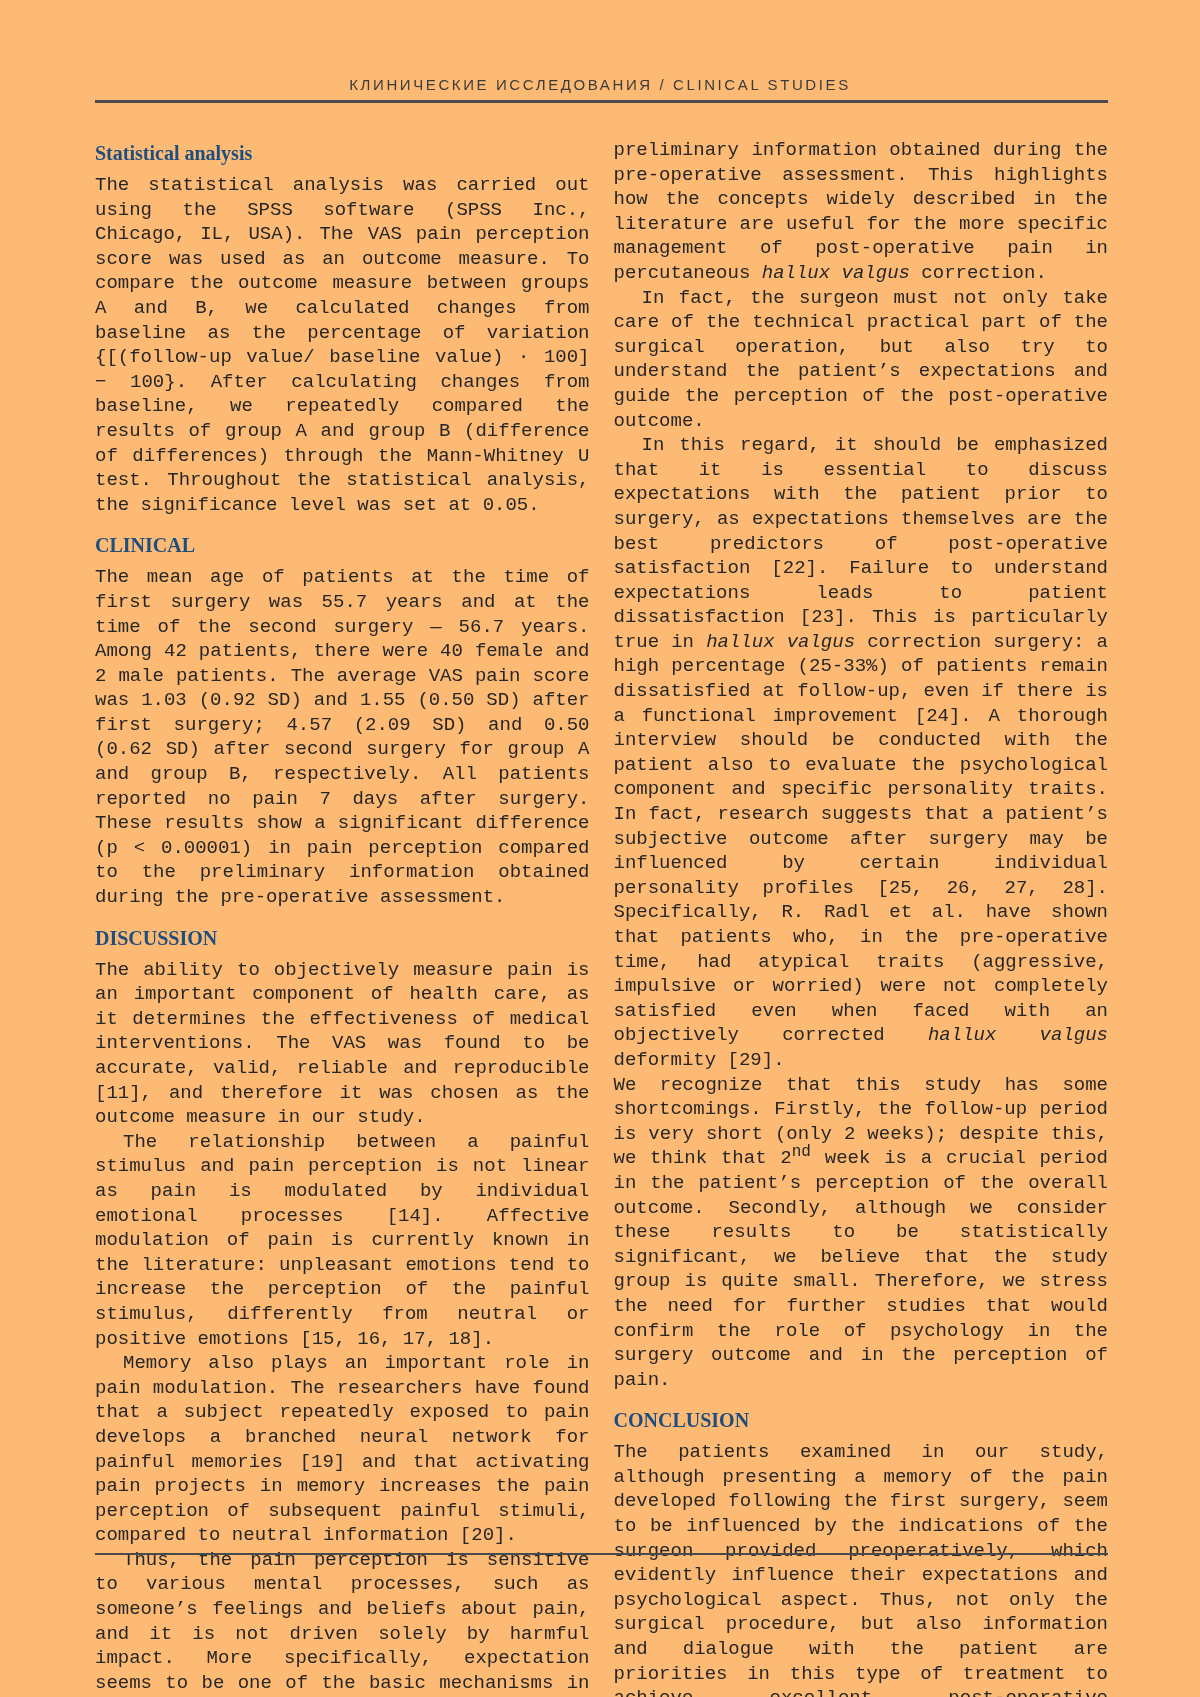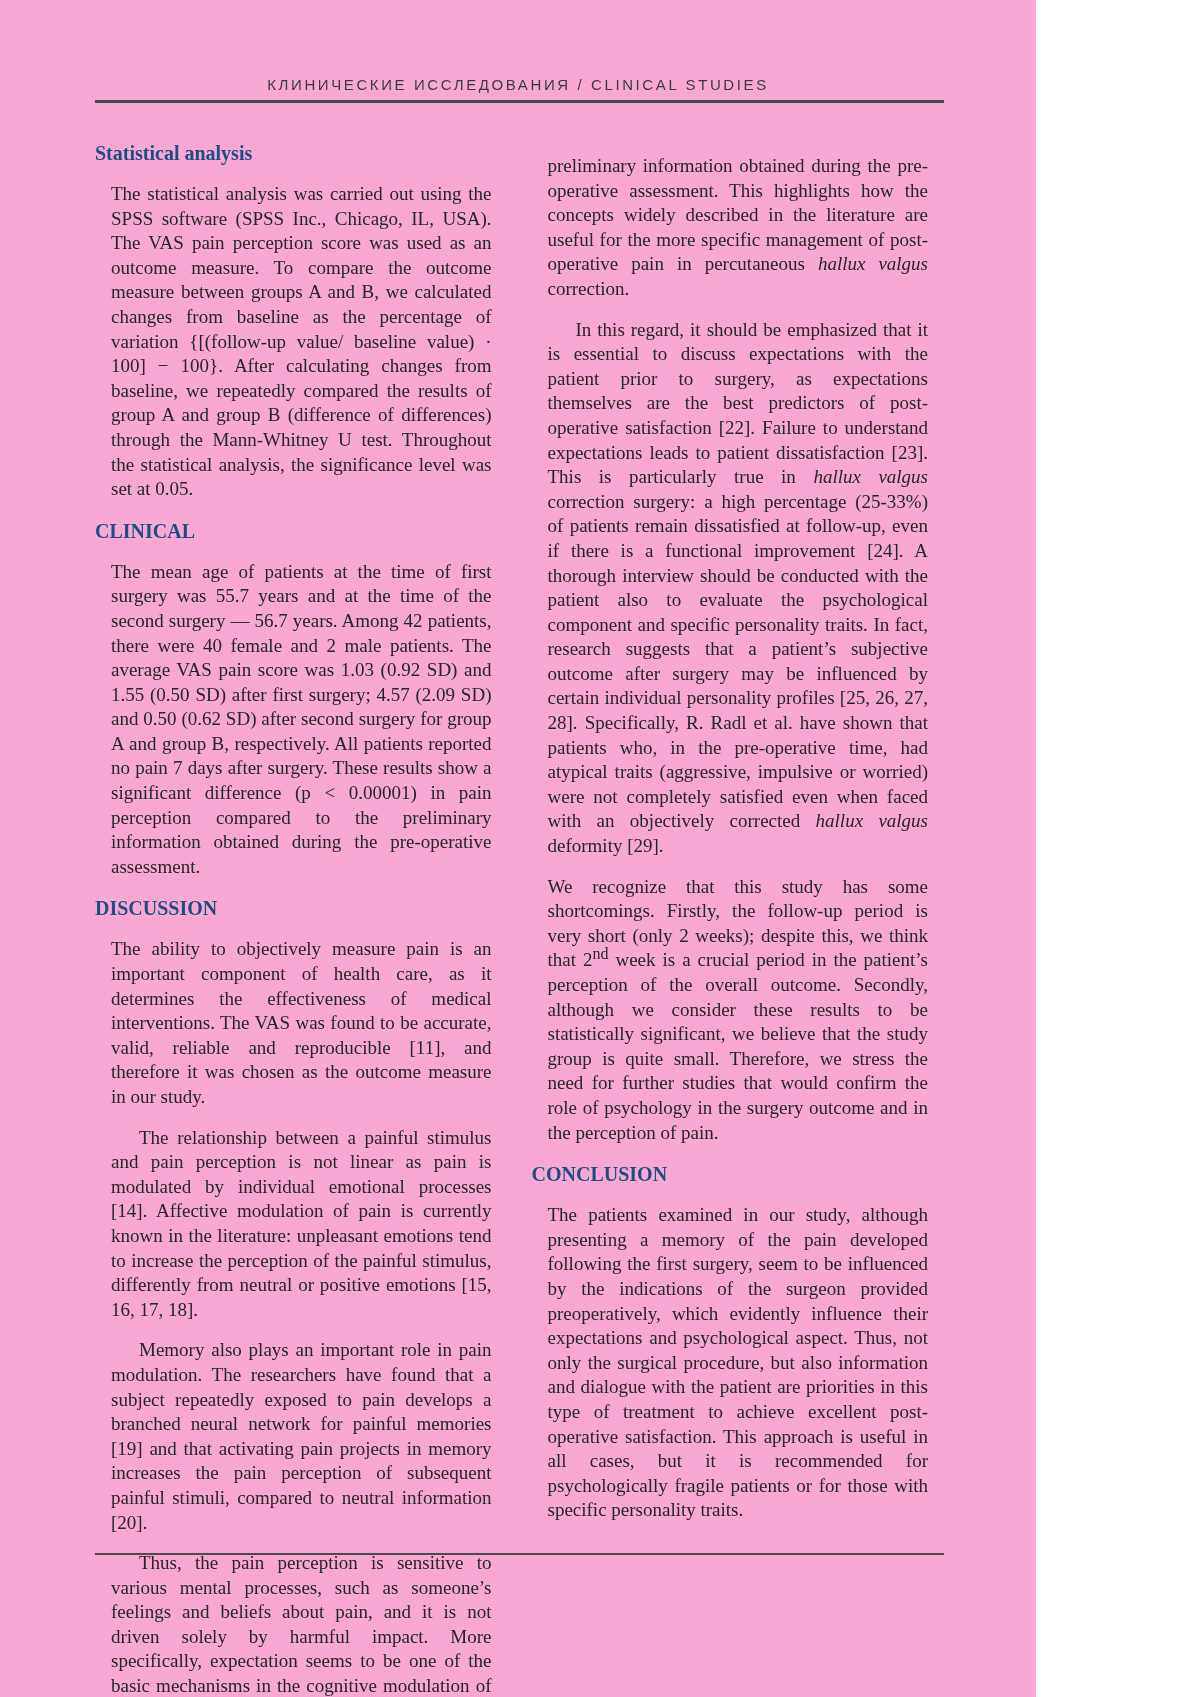--- a/index.html
+++ b/index.html
@@ -1,19 +1,19 @@
 <!DOCTYPE html>
 <html style="--heading-blue: #1d4e80; --text: #262626; --rule: #4a4a4a;"><head>
 <meta charset="utf-8">
 <style>
   html,body{margin:0;padding:0;background:#ffffff;}
   .page{
     position:relative;
-    width:1036px;height:1697px;
-    background:#f9a8d4;
+    width:1200px;height:1697px;
+    background:#fdba74;
     font-family:"Liberation Serif","DejaVu Serif",serif;
     color:var(--text,#262626);
     overflow:hidden;
   }
   .running-head{
     position:absolute;top:76px;left:0;width:100%;
     text-align:center;
     font-family:"Liberation Sans","DejaVu Sans",sans-serif;
     font-size:15px;letter-spacing:2.6px;
     color:#3b3b3b;
@@ -22,24 +22,25 @@
   .header-rule{
     position:absolute;top:100px;left:95px;right:92px;
     height:3px;background:var(--rule,#4a4a4a);
   }
   .columns{
     position:absolute;top:138px;left:95px;right:92px;
     display:flex;gap:24px;
   }
   .col{flex:1 1 0;min-width:0;}
   .col p{
-    margin:16px;
+    margin:0;
     font-size:19px;line-height:24.6px;
     text-align:justify;
     color:var(--text,#262626);
+    font-family:Liberation Mono, monospace;
   }
   .col p.indent{text-indent:28px;}
   h2.sect{
     margin:15px 0 7px 0;
     font-size:20px;line-height:26px;
     font-weight:bold;
     color:var(--heading-blue,#1d4e80);
     font-family:"Liberation Serif","DejaVu Serif",serif;
   }
   h2.sect.first{margin-top:2px;}
@@ -78,20 +79,21 @@
       <h2 class="sect">DISCUSSION</h2>
       <p><span>The ability to objectively measure pain is an important component of health care, as it determines the effectiveness of medical interventions. The VAS was found to be accurate, valid, reliable and reproducible [11], and therefore it was chosen as the outcome measure in our study.</span></p>
       <p class="indent"><span>The relationship between a painful stimulus and pain perception is not linear as pain is modulated by individual emotional processes [14]. Affective modulation of pain is currently known in the literature: unpleasant emotions tend to increase the perception of the painful stimulus, differently from neutral or positive emotions [15, 16, 17, 18].</span></p>
       <p class="indent"><span>Memory also plays an important role in pain modulation. The researchers have found that a subject repeatedly exposed to pain develops a branched neural network for painful memories [19] and that activating pain projects in memory increases the pain perception of subsequent painful stimuli, compared to neutral information [20].</span></p>
       <p class="indent"><span>Thus, the pain perception is sensitive to various mental processes, such as someone’s feelings and beliefs about pain, and it is not driven solely by harmful impact. More specifically, expectation seems to be one of the basic mechanisms in the cognitive modulation of pain [21].</span></p>
       <p class="indent"><span>The results of our impact show a significant difference in pain perception compared to the</span></p>
     </div>
 
     <div class="col">
       <p><span>preliminary information obtained during the pre-operative assessment. This highlights how the concepts widely described in the literature are useful for the more specific management of post-operative pain in percutaneous </span><span style="font-style: italic;">hallux valgus</span><span> correction.</span></p>
+      <p class="indent"><span>In fact, the surgeon must not only take care of the technical practical part of the surgical operation, but also try to understand the patient’s expectations and guide the perception of the post-operative outcome.</span></p>
       <p class="indent"><span>In this regard, it should be emphasized that it is essential to discuss expectations with the patient prior to surgery, as expectations themselves are the best predictors of post-operative satisfaction [22]. Failure to understand expectations leads to patient dissatisfaction [23]. This is particularly true in </span><span style="font-style: italic;">hallux valgus</span><span> correction surgery: a high percentage (25-33%) of patients remain dissatisfied at follow-up, even if there is a functional improvement [24]. A thorough interview should be conducted with the patient also to evaluate the psychological component and specific personality traits. In fact, research suggests that a patient’s subjective outcome after surgery may be influenced by certain individual personality profiles [25, 26, 27, 28]. Specifically, R. Radl et al. have shown that patients who, in the pre-operative time, had atypical traits (aggressive, impulsive or worried) were not completely satisfied even when faced with an objectively corrected </span><span style="font-style: italic;">hallux valgus</span><span> deformity [29].</span></p>
 
       <p><span>We recognize that this study has some shortcomings. Firstly, the follow-up period is very short (only 2 weeks); despite this, we think that 2</span><sup>nd</sup><span> week is a crucial period in the patient’s perception of the overall outcome. Secondly, although we consider these results to be statistically significant, we believe that the study group is quite small. Therefore, we stress the need for further studies that would confirm the role of psychology in the surgery outcome and in the perception of pain.</span></p>
 
       <h2 class="sect">CONCLUSION</h2>
       <p><span>The patients examined in our study, although presenting a memory of the pain developed following the first surgery, seem to be influenced by the indications of the surgeon provided preoperatively, which evidently influence their expectations and psychological aspect. Thus, not only the surgical procedure, but also information and dialogue with the patient are priorities in this type of treatment to achieve excellent post-operative satisfaction. This approach is useful in all cases, but it is recommended for psychologically fragile patients or for those with specific personality traits.</span></p>
     </div>
 
   </div>
 

